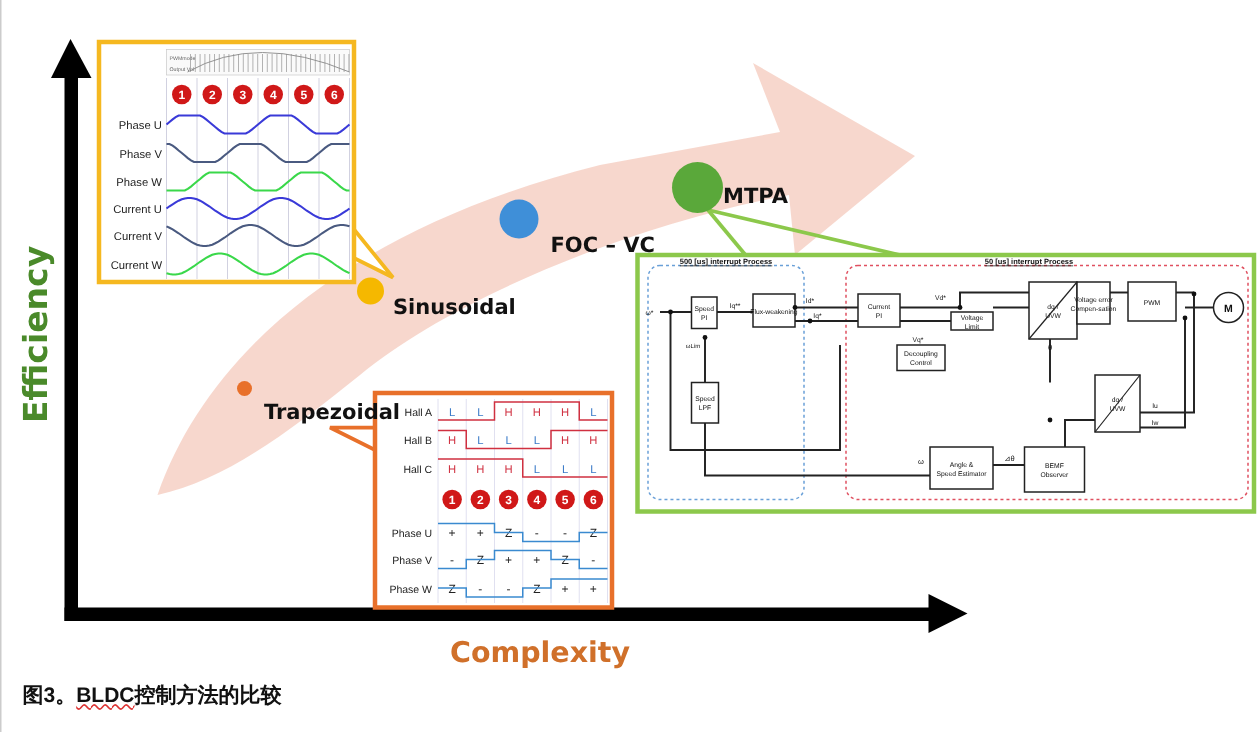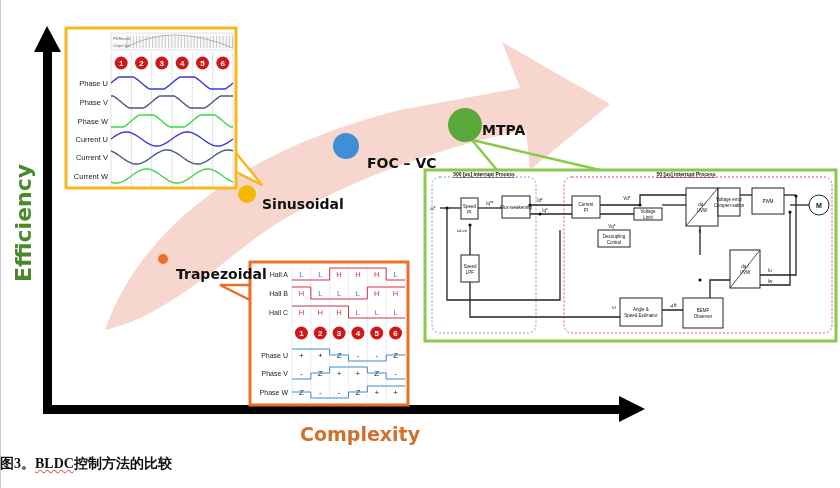--- a/index.html
+++ b/index.html
@@ -1,18 +1,18 @@
 <!DOCTYPE html>
 <html><head>
 <meta charset="utf-8">
 <style>
   html,body{margin:0;padding:0;background:#fff;}
   body{width:840px;height:488px;position:relative;overflow:hidden;font-family:"Liberation Sans",sans-serif;}
   #stage{position:absolute;left:0;top:0;width:840px;height:488px;}
-  .caption{position:absolute;left:0;top:455px;font-size:14px;font-weight:bold;color:#111;font-family:Liberation Serif, serif;}
+  .caption{position:absolute;left:15px;top:455px;font-size:14px;font-weight:bold;color:#111;font-family:Liberation Sans, sans-serif;}
   .caption .ul{text-decoration:underline wavy #d33;text-decoration-thickness:1px;}
   .left-border{position:absolute;left:0;top:0;width:1px;height:488px;background:#ccc;}
 </style>
 </head>
 <body>
 
 <div class="left-border"></div>
 
 <svg id="stage" viewBox="0 0 840 488">
 

